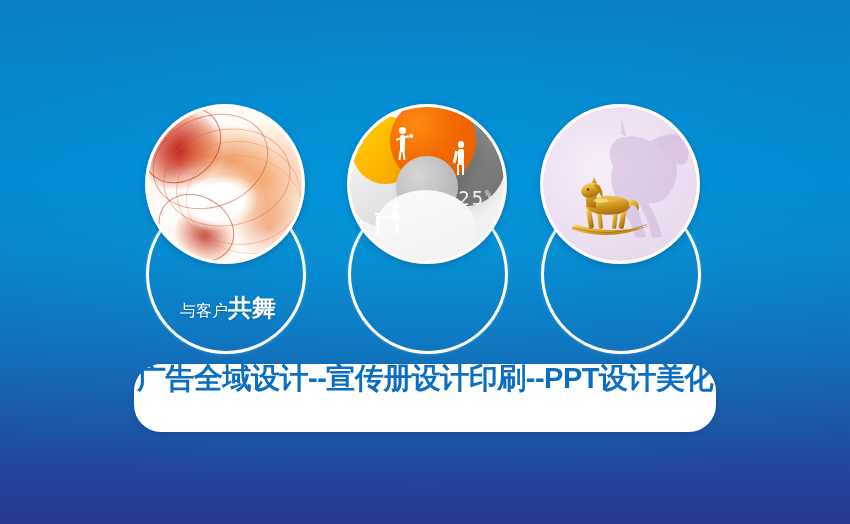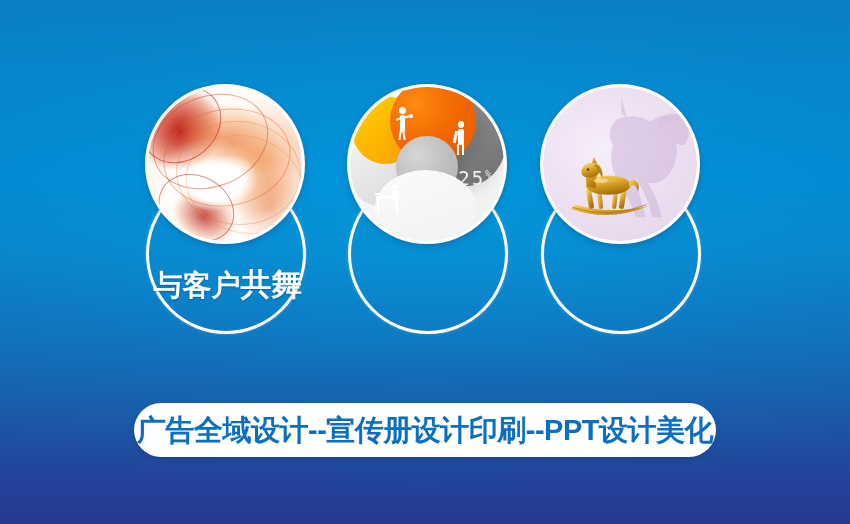--- a/index.html
+++ b/index.html
@@ -26,21 +26,21 @@
   }
 
   
   .circles{
     position:absolute;
     left:0; top:0; width:850px; height:340px;
   }
   .unit{
     position:absolute;
     width:166px;height:250px;
-    top:84px;
+    top:104px;
   }
   .unit.u1{left:145px;}
   .unit.u2{left:347px;}
   .unit.u3{left:540px;}
 
   
   .ring{
     position:absolute;
     left:1px; bottom:0px;
     width:160px;height:160px;
@@ -55,27 +55,27 @@
     position:absolute;
     left:0; width:166px;
     bottom:34px;
     text-align:center;
     color:#ffffff;
     white-space:nowrap;
     line-height:1;
     text-shadow:0 1px 2px rgba(0,40,90,0.35);
   }
   .label .thin{
-    font-size:29px;
-    font-weight:700;
+    font-size:16px;
+    font-weight:400;
     letter-spacing:0px;
     text-align:right;
   }
   .label .accent{
-    font-size:31px;
+    font-size:24px;
     font-weight:700;
     letter-spacing:0px;
   }
 
   
   .photo{
     position:absolute;
     left:0; top:0;
     width:160px;height:160px;
     border-radius:50%;
@@ -181,25 +181,25 @@
     position:absolute;
     left:34%;top:2%;width:66%;height:86%;
     opacity:0.42;
   }
   .horse{position:absolute;left:14%;top:44%;width:58%;height:44%;}
 
   
   .pill{
     position:absolute;
     left:134px; top:364px;
-    width:582px; height:54px;
+    width:582px; height:68px;
     background:#ffffff;
     border-radius:27px;
     box-shadow:0 2px 5px rgba(0,30,80,0.20);
-    display:flex;align-items:center;justify-content:center;margin-top:39px;
+    display:flex;align-items:flex-start;justify-content:center;
   }
   .pill-text{
     color:#0c6ec0;
     font-size:29px;
     font-weight:700;
     letter-spacing:-0.5px;
     white-space:nowrap;
     line-height:1;
   }
 </style>

